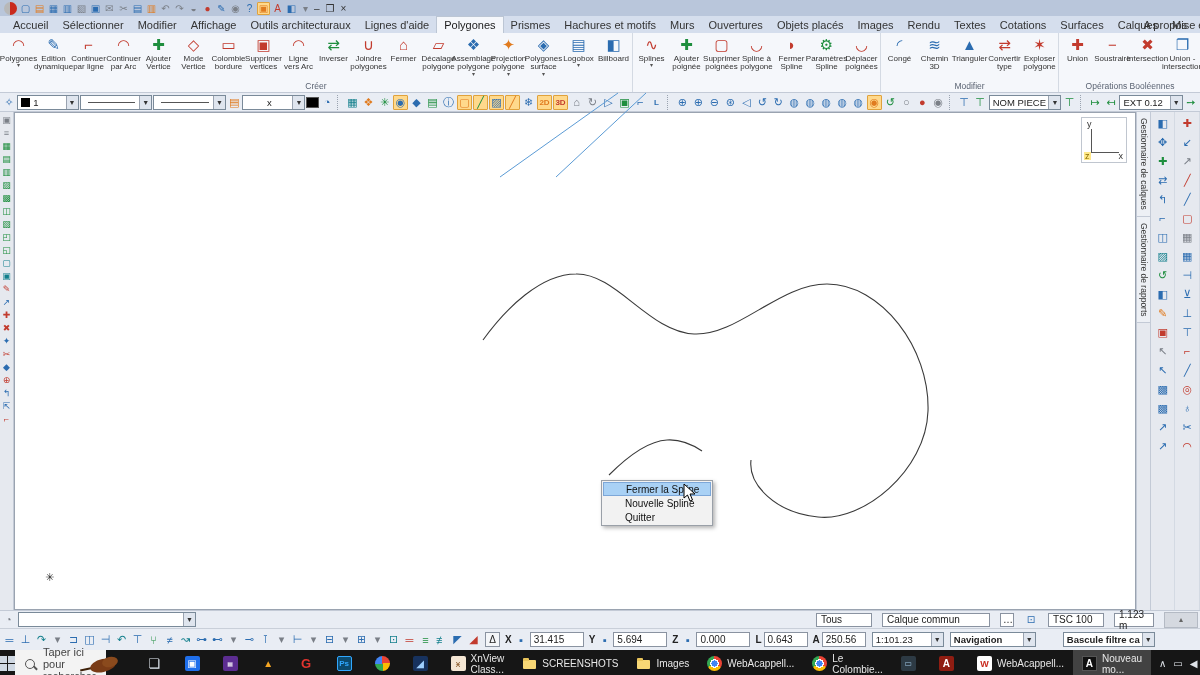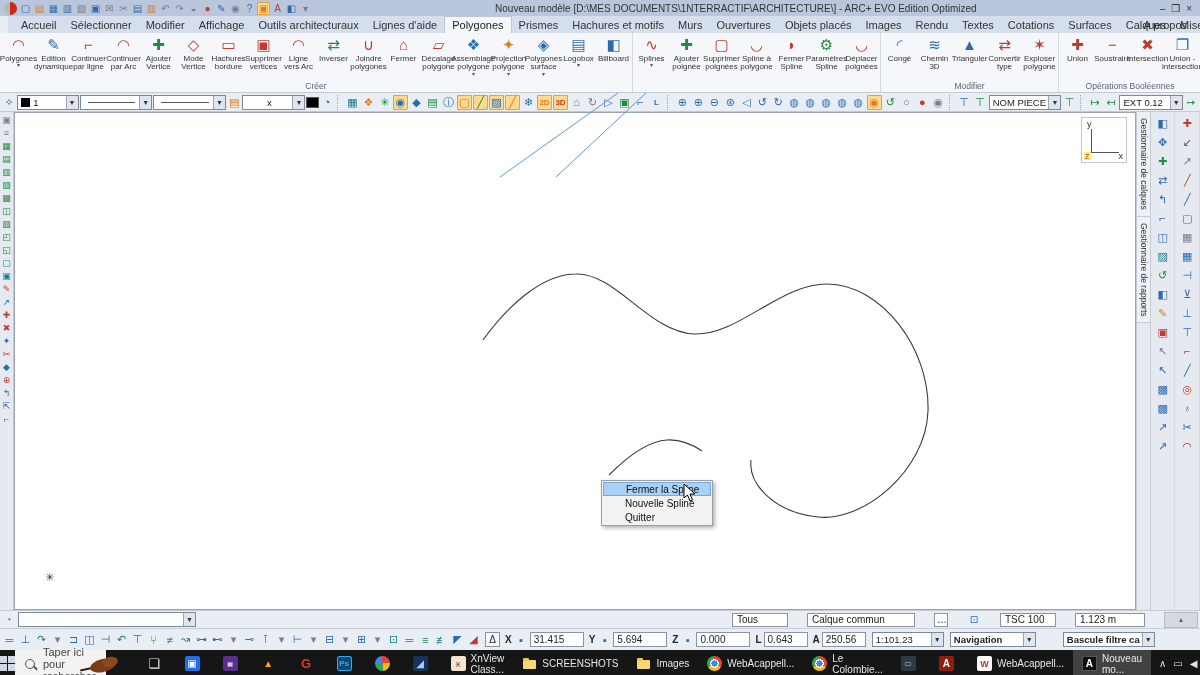--- a/index.html
+++ b/index.html
@@ -13,21 +13,21 @@
   .app-logo { width:13px; height:13px; border-radius:50%; background:#b8b8b8;
     position:relative; overflow:hidden; flex:0 0 auto; }
   .app-logo::after { content:""; position:absolute; right:0; top:0; width:7px; height:13px; background:#c92a1e; }
   .qat { display:flex; gap:1px; align-items:center; }
   .qat .glyph { width:13px; height:13px; font-size:10px; }
   .qat .hl { background:#ffd98c; border:1px solid #e0a23c; border-radius:1px; }
   .title-text { flex:1; text-align:center; font-size:10px; color:#333; white-space:nowrap; overflow:hidden; }
   .win-controls { display:flex; gap:6px; font-size:10px; color:#333; padding-right:4px; }
 
   
-  .tabrow { height:17px; background:#d5deed; display:flex; align-items:flex-end; padding:0 6px;margin-left:8px; }
+  .tabrow { height:17px; background:#d5deed; display:flex; align-items:flex-end; padding:0 6px; }
   .rtab { padding:2px 7px 2px; font-size:11px; color:#333; white-space:nowrap; cursor:default; }
   .rtab.active { background:#f5f7fb; border:1px solid #bcc6d4; border-bottom:none; color:#1a1a1a; }
   .rtab-right { margin-left:auto; padding:2px 7px; font-size:11px; color:#333; }
 
   
   .ribbon { height:60px; background:#f5f7fb; border-bottom:1px solid #c3cad6; display:flex; overflow:hidden; }
   .rgroup { display:flex; flex-direction:column; border-right:1px solid #d4dae3; padding:1px 1px 0; }
   .rgroup-btns { display:flex; flex:1; align-items:flex-start; }
   .rbtn { display:flex; flex-direction:column; align-items:center; width:35px; min-width:28px;
     padding:1px 0; text-align:center; }
@@ -92,21 +92,21 @@
     border-right:1px solid #d4dae3; }
   .rcol .glyph { width:16px; height:16px; font-size:11px; }
 
   
   .status1 { height:18px; background:#e9edf4; border-top:1px solid #c3cad6; display:flex; align-items:center;
     padding:0 2px; gap:3px; font-size:10px; }
   .status1 .dd { width:178px; }
   .prompt { color:#222; font-size:10px; white-space:nowrap; }
   .s1field { height:14px; border:1px solid #8a93a1; background:#fff; display:flex; align-items:center;
     padding:0 4px; font-size:10px; }
-  .s1right { margin-left:auto; display:flex; align-items:center; gap:19px; }
+  .s1right { margin-left:auto; display:flex; align-items:center; gap:10px; }
   .scrollcorner { width:34px; height:16px; background:#d5d9e0; border:1px solid #b4bac4; display:flex;
     align-items:center; justify-content:center; font-size:8px; color:#666; }
 
   .status2 { height:22px; background:#e9edf4; border-top:1px solid #c9cfd9; display:flex; align-items:center;
     padding:0 2px; gap:1px; white-space:nowrap; }
   .status2 .glyph { width:15px; height:16px; font-size:11px; }
   .coordlab { font-weight:bold; font-size:10px; margin:0 1px 0 4px; }
   .lockmini { width:10px; height:10px; font-size:8px; color:#2b6cb0; }
   .numfield { width:54px; height:15px; border:1px solid #8a93a1; background:#fff; font-size:10px;
     display:flex; align-items:center; padding:0 3px; }
@@ -186,21 +186,20 @@
       <span class="glyph i-gray">◒</span>
       <span class="glyph i-red">●</span>
       <span class="glyph i-blue">✎</span>
       <span class="glyph i-gray">◉</span>
       <span class="glyph i-blue">?</span>
       <span class="glyph i-orange hl">▣</span>
       <span class="glyph i-red">A</span>
       <span class="glyph i-blue">◧</span>
       <span class="glyph i-gray">▾</span>
     </span>
-  <span class="title-text">Nouveau modèle [D:\MES DOCUMENTS\1NTERRACTIF\ARCHITECTURE\] - ARC+ EVO Edition Optimized</span>
   <span class="win-controls">
     <span>–</span>
     <span>❐</span>
     <span>×</span>
   </span>
 </div>
 
 <div class="tabrow">
 
 <span class="rtab">Accueil</span>
@@ -260,21 +259,21 @@
         </div>
 
         <div class="rbtn">
           <span class="ric glyph i-red">◇</span>
           <span class="rlab">Mode Vertice</span>
           <span class="rarrow"></span>
         </div>
 
         <div class="rbtn">
           <span class="ric glyph i-red">▭</span>
-          <span class="rlab">Hachures bordure</span>
+          <span class="rlab">Colombie bordure</span>
           <span class="rarrow"></span>
         </div>
 
         <div class="rbtn">
           <span class="ric glyph i-red">▣</span>
           <span class="rlab">Supprimer vertices</span>
           <span class="rarrow"></span>
         </div>
 
         <div class="rbtn">
@@ -661,21 +660,21 @@
   <span class="dd">
     <span style="flex:1"></span>
     <span class="dda">▼</span>
   </span>
   <span class="s1right">
     <span class="s1field" style="width:56px">Tous</span>
     <span class="s1field" style="width:108px">Calque commun</span>
     <span class="s1field" style="width:14px; padding:0 2px">…</span>
     <span class="glyph i-blue" style="width:14px">⊡</span>
     <span class="s1field" style="width:56px">TSC 100</span>
-    <span class="s1field" style="width:70px">1.123 m</span>
+    <span class="s1field" style="width:40px">1.123 m</span>
     <span class="scrollcorner">▴</span>
   </span>
 </div>
 
 <div class="status2">
   <span style="display:flex; gap:1px;">
 
   <span class="glyph i-blue">═</span>
       <span class="glyph i-blue">⊥</span>
       <span class="glyph i-teal">↷</span>

